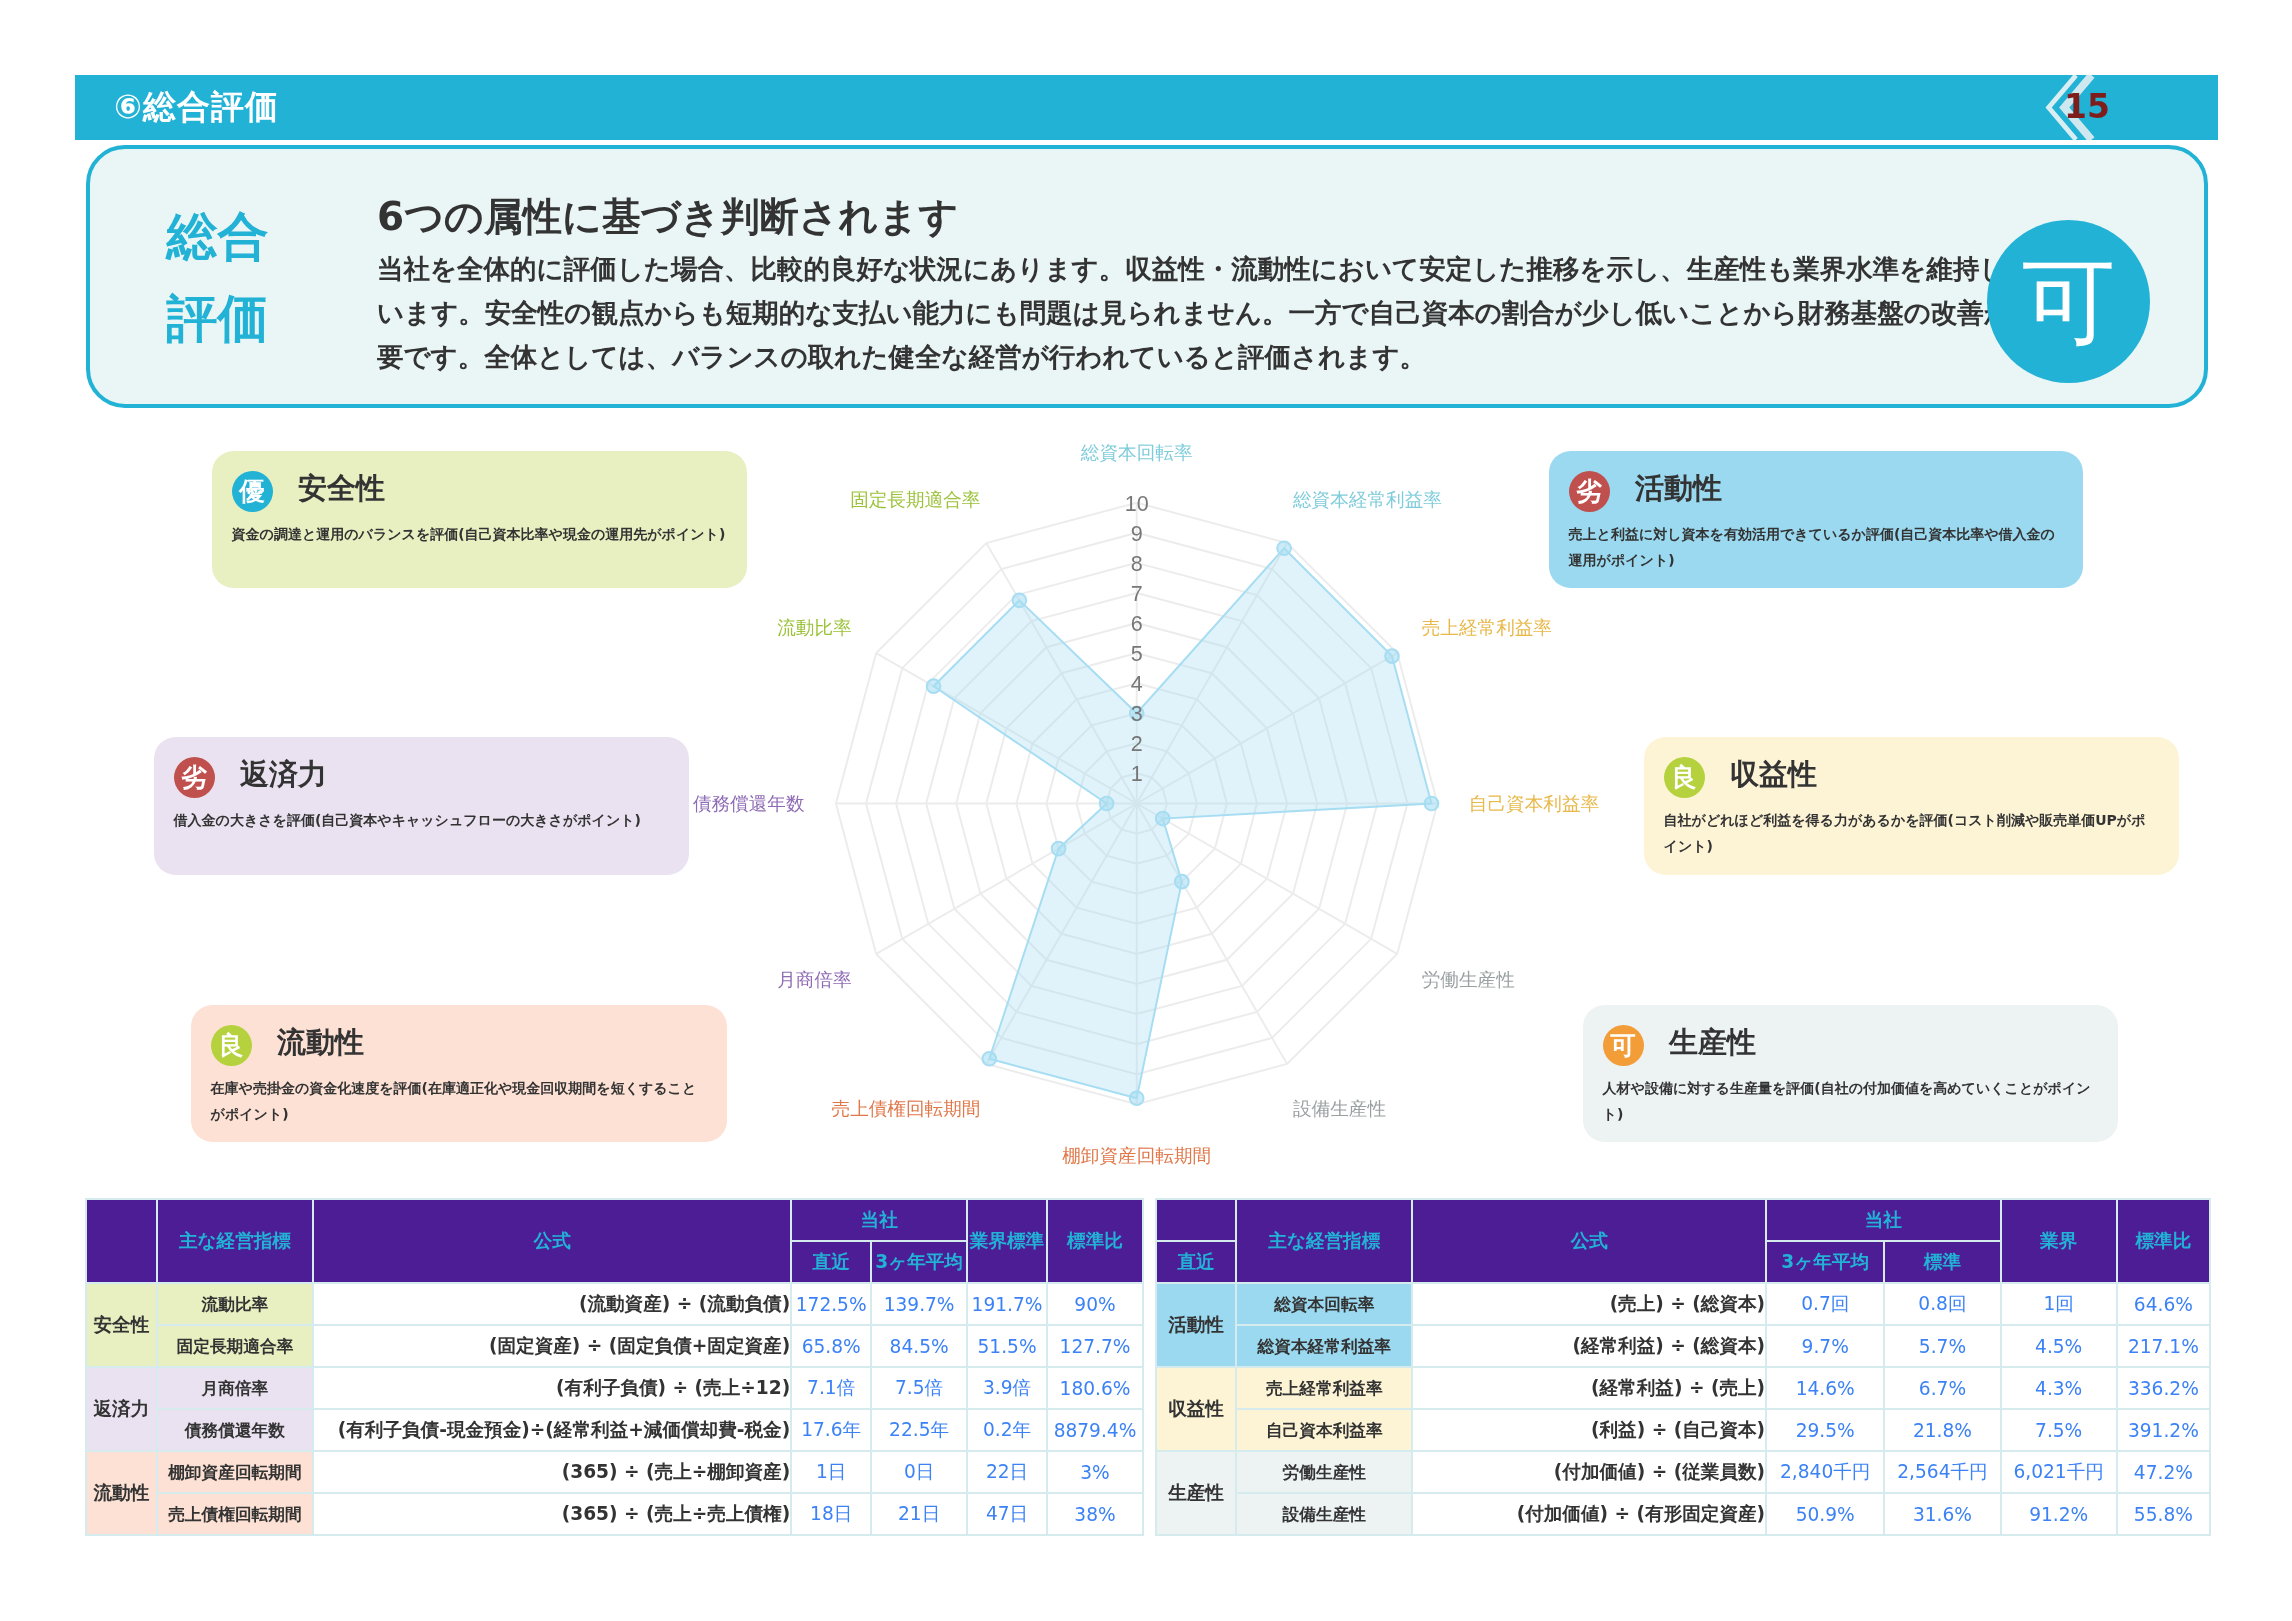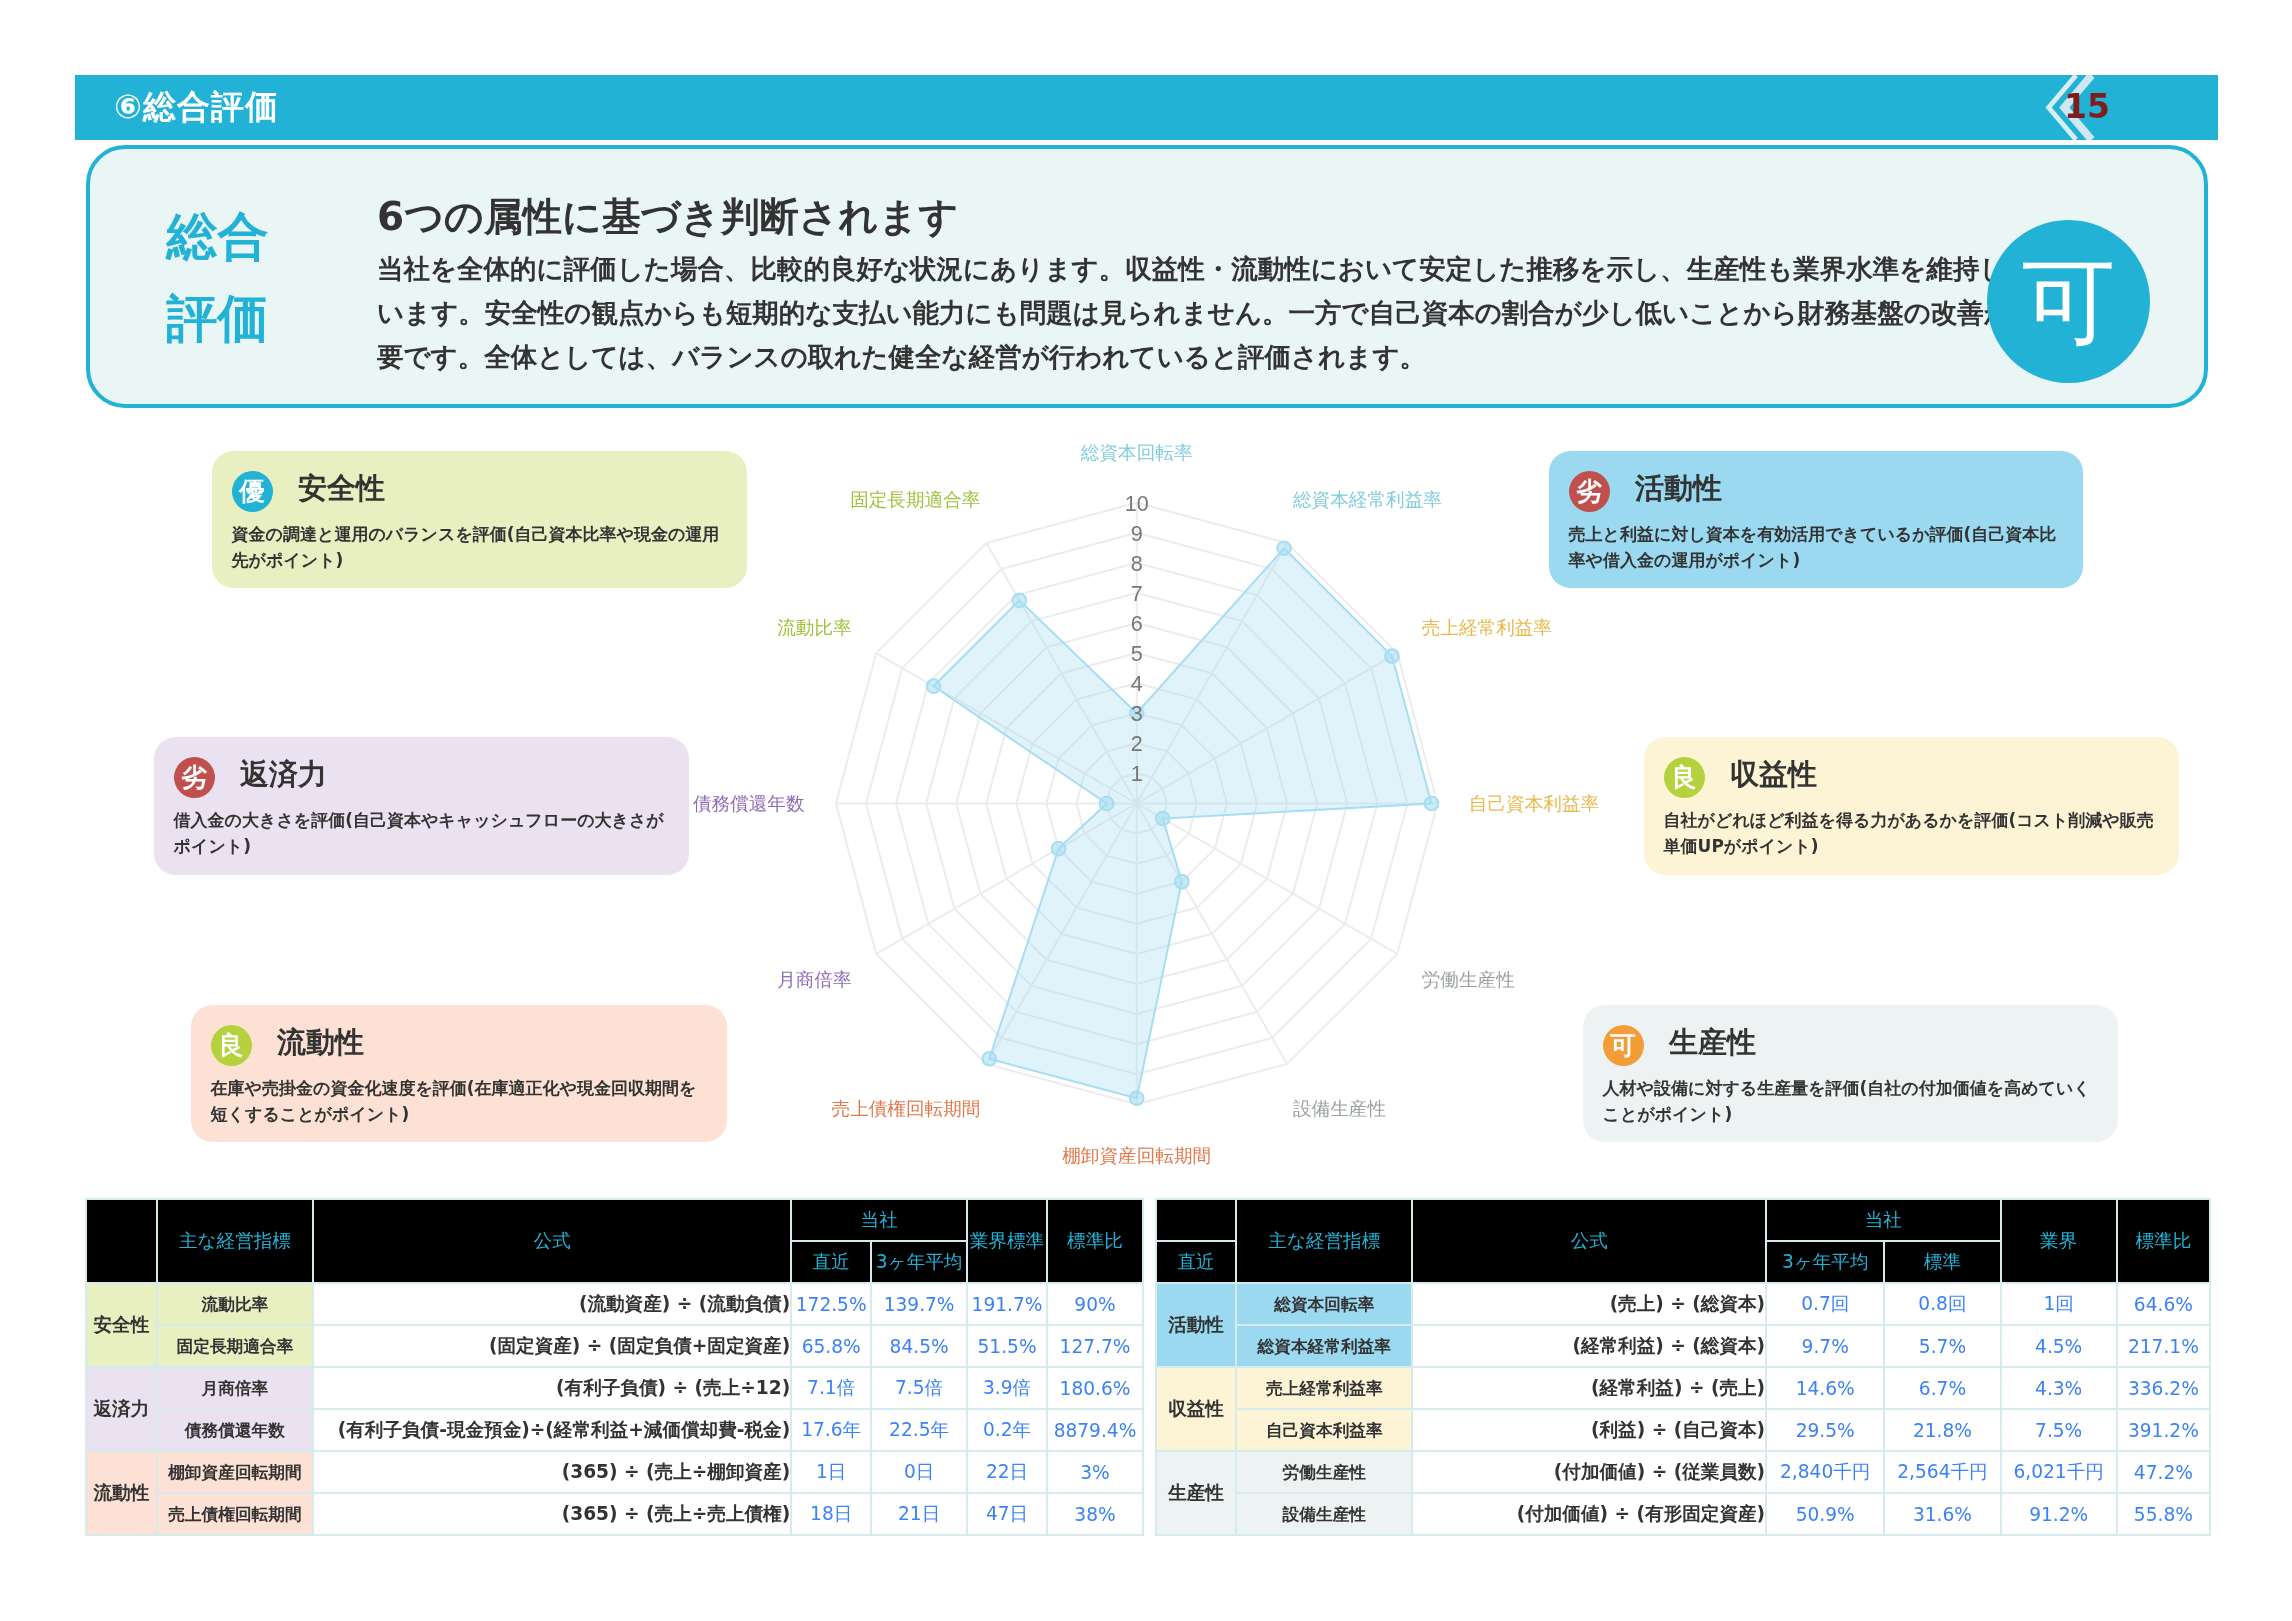--- a/index.html
+++ b/index.html
@@ -13,27 +13,27 @@
   
   #sum{left:86px;top:145px;width:2114px;height:255px;border:4.9px solid #22B2D6;border-radius:39px;background:#EAF5F6;}
   #sum-big{left:59px;top:47px;width:137px;font-size:51px;font-weight:bold;color:#22B2D6;line-height:82px;text-align:center;}
   #sum-head{left:287px;top:41px;font-size:39px;font-weight:bold;color:#333;}
   #sum-body{left:287px;top:98px;width:1666px;font-size:26.5px;line-height:44px;color:#333;font-weight:bold;}
   #sum-grade{left:1897px;top:71px;width:163px;height:163px;border-radius:50%;background:#22B2D6;color:#fff;font-size:94px;line-height:163px;text-align:center;}
   
   .card{border-radius:21.6px;padding:0;}
   .card .badge{position:absolute;left:19.6px;top:19.6px;width:41px;height:41px;border-radius:50%;color:#fff;font-weight:bold;font-size:25.5px;line-height:41px;text-align:center;}
   .card .ctitle{position:absolute;left:86px;top:17.6px;font-size:29px;font-weight:bold;color:#333;}
-  .card .cdesc{position:absolute;left:19.6px;top:71px;right:19.6px;font-size:17px;line-height:25.5px;font-weight:bold;color:#333;}
+  .card .cdesc{position:absolute;left:19.6px;top:71px;right:19.6px;font-size:14px;line-height:25.5px;font-weight:bold;color:#333;}
   
   #radar{left:686px;top:431px;width:921px;height:745px;}
   
   table.kpi{position:absolute;border-collapse:collapse;font-size:18.6px;}
   table.kpi td,table.kpi th{border:2.9px solid #d5ebee;text-align:center;padding:0;height:40px;}
-  table.kpi th{background:#000000;color:#22B2D6;font-weight:normal;}
+  table.kpi th{background:#4c1d95;color:#22B2D6;font-weight:bold;}
   table.kpi td.cat{font-weight:bold;color:#333;}
   table.kpi td.ind{font-weight:bold;color:#333;font-size:16.7px;}
   table.kpi td.f{color:#333;font-weight:bold;text-align:right;}
   table.kpi td.v{color:#3b82f6;}
 </style>
 </head>
 <body>
 
 <div id="hdr" class="abs">
   <div id="hdr-title" class="abs">⑥総合評価</div>

